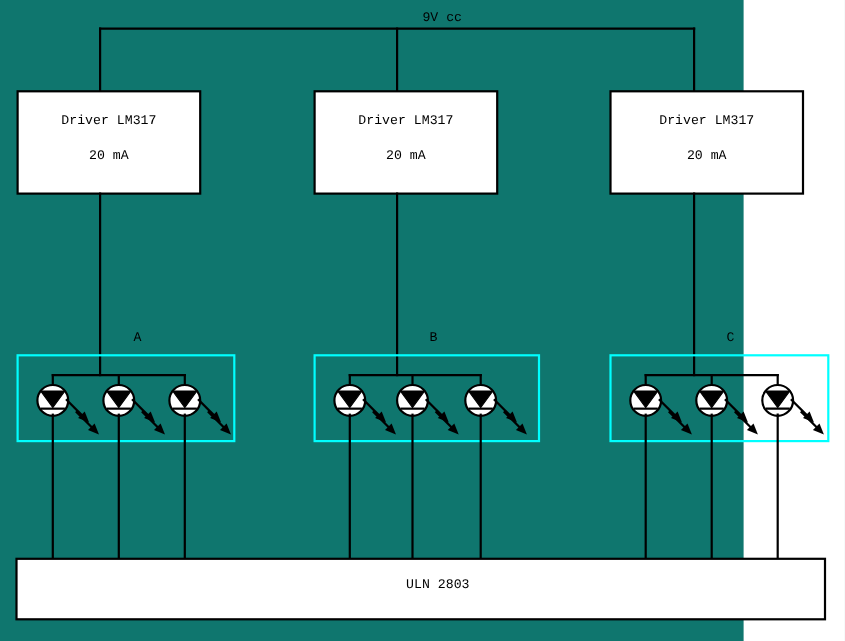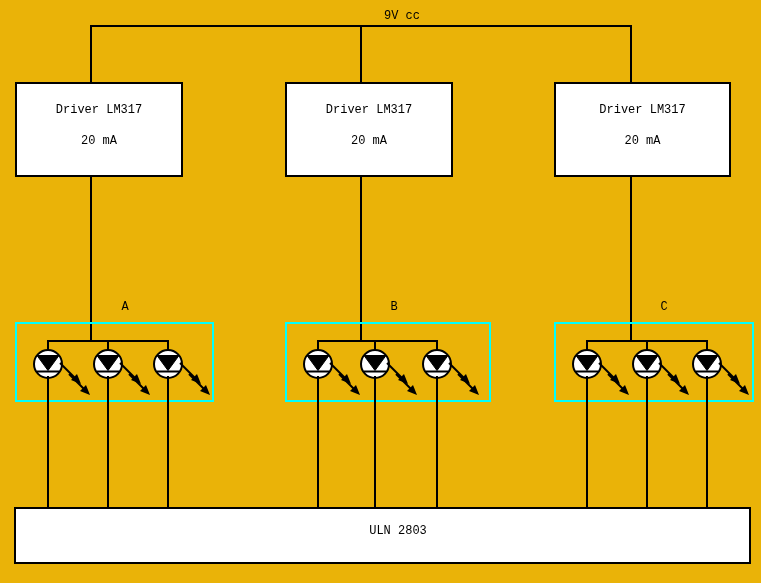--- a/index.html
+++ b/index.html
@@ -1,18 +1,18 @@
 <!DOCTYPE html>
 <html><head>
 <meta charset="utf-8">
 <style>
   html,body{margin:0;padding:0;background:#ffffff;}
   body{width:768px;height:583px;overflow:hidden;
        font-family:"Liberation Mono","DejaVu Sans Mono",monospace;}
-  #root{position:relative;width:761px;height:583px;background:#eab308;}
+  #root{position:relative;width:676px;height:583px;background:#0f766e;}
   svg{display:block;}
   .wire{stroke:#000;stroke-width:2;fill:none;stroke-linecap:square;}
   .boxline{stroke:#000;stroke-width:2;fill:#ffffff;}
   .ledgroup-box{stroke:#00ffff;stroke-width:2;fill:none;}
   .led-circle{stroke:#000;stroke-width:2;fill:#ffffff;}
   .led-tri{fill:#000;stroke:#000;stroke-width:1;}
   .led-bar{stroke:#000;stroke-width:2;}
   .ray{stroke:#000;stroke-width:2;fill:none;}
   .ray-head{fill:#000;}
   .lbl{font-family:"Liberation Mono","DejaVu Sans Mono",monospace;

